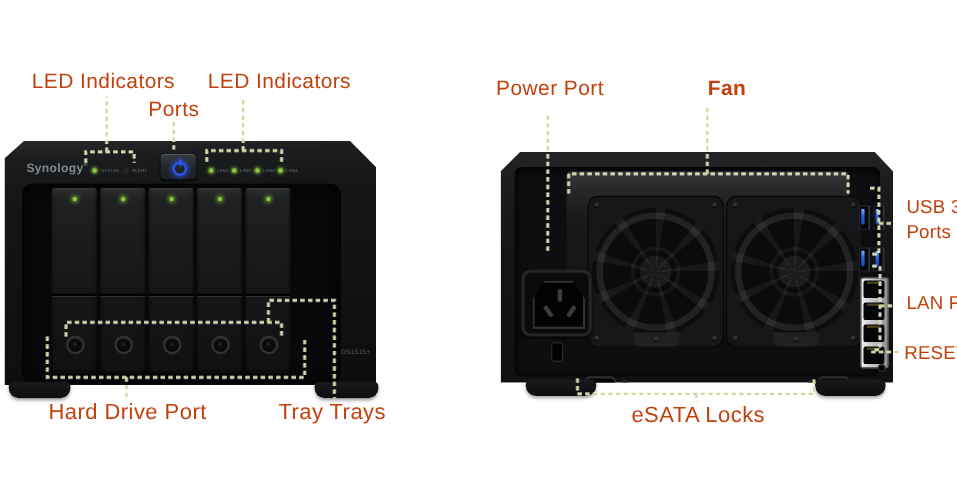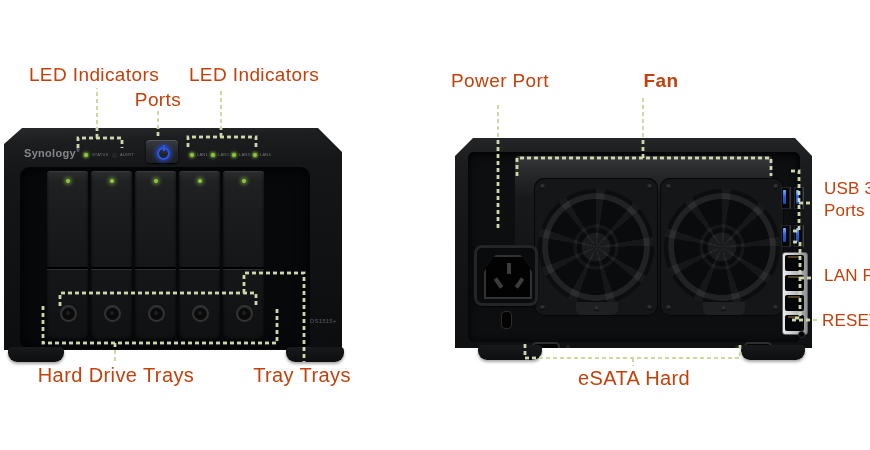--- a/index.html
+++ b/index.html
@@ -266,22 +266,22 @@
       <path d="M791,171 L799,171 L799,231 L791,231 M799,203 L812,203"></path>
       <path d="M793,242 L800,242 L800,318 L793,318 M800,278 L813,278"></path>
       <path d="M792,320 L819,320"></path>
       <path d="M525,344 L525,358 L740,358 L740,344 M633,358 L633,366"></path>
     </g>
   </svg>
 
   <div class="lbl c f19" id="lbl-led-left">LED Indicators</div>
   <div class="lbl c f19" id="lbl-power">Ports</div>
   <div class="lbl c f19" id="lbl-led-right">LED Indicators</div>
-  <div class="lbl c f20" id="lbl-hdt">Hard Drive Trays</div>
+  <div class="lbl c f20" id="lbl-hdt">Hard Drive Port</div>
   <div class="lbl c f20" id="lbl-traylocks">Tray Trays</div>
   <div class="lbl c f19" id="lbl-powerport">Power Port</div>
   <div class="lbl c f19" id="lbl-fan">Fan</div>
   <div class="lbl f17" id="lbl-usb1">USB 3.0</div>
   <div class="lbl f17" id="lbl-usb2">Ports</div>
   <div class="lbl f17" id="lbl-lan">LAN Ports</div>
   <div class="lbl f17" id="lbl-reset">RESET</div>
-  <div class="lbl c f20" id="lbl-esata">eSATA Hard</div>
+  <div class="lbl c f20" id="lbl-esata">eSATA Locks</div>
 </div>
 
 </body></html>

